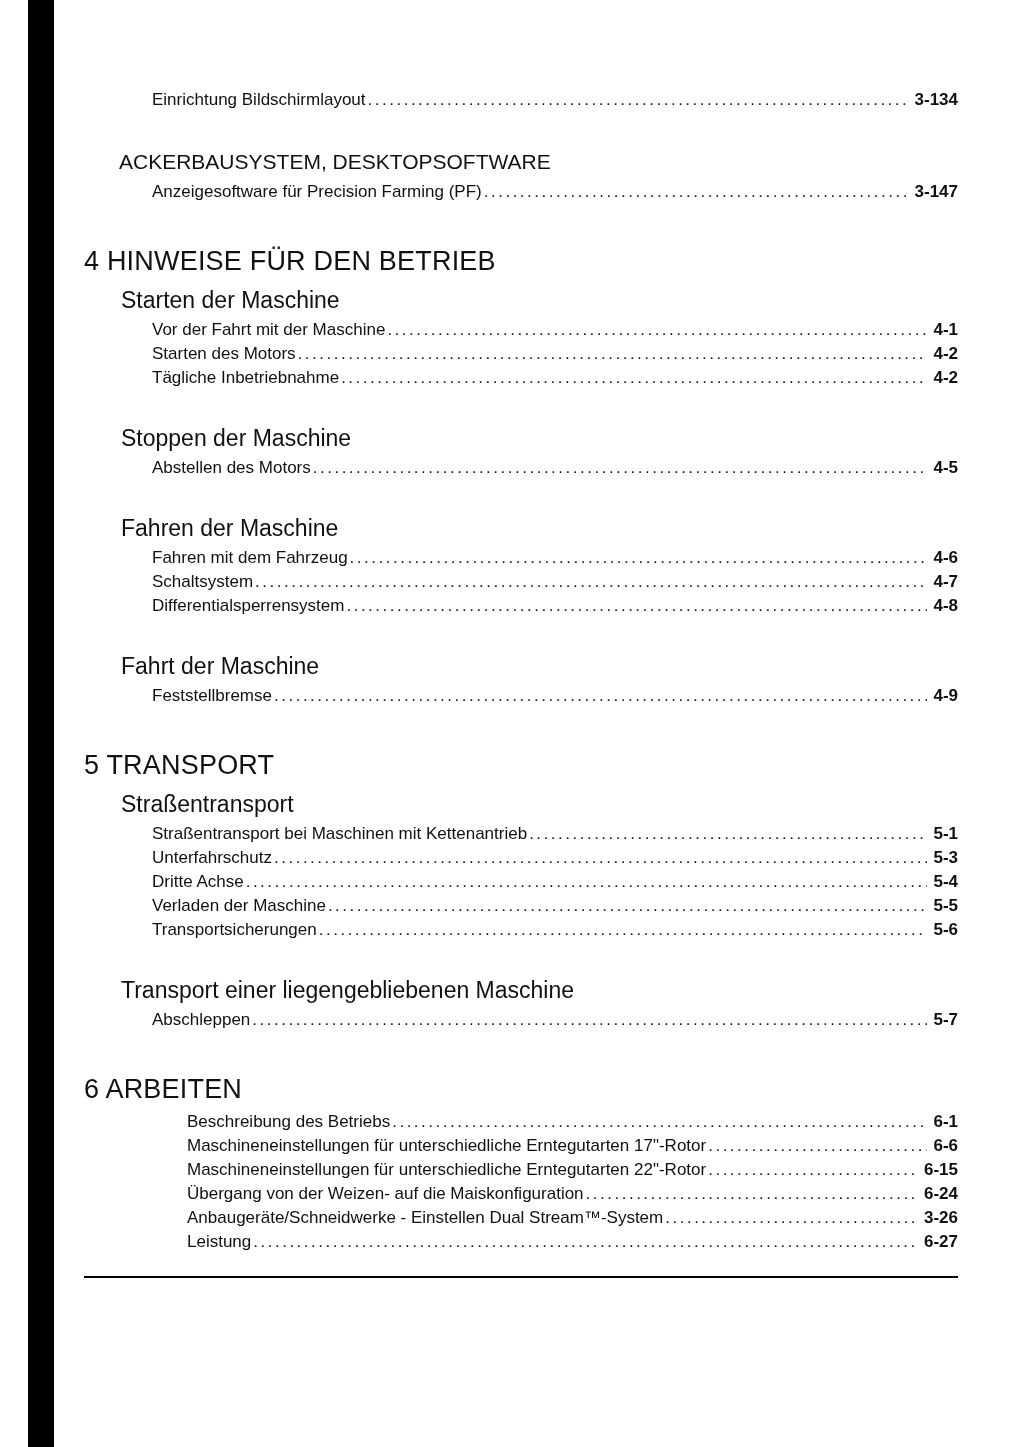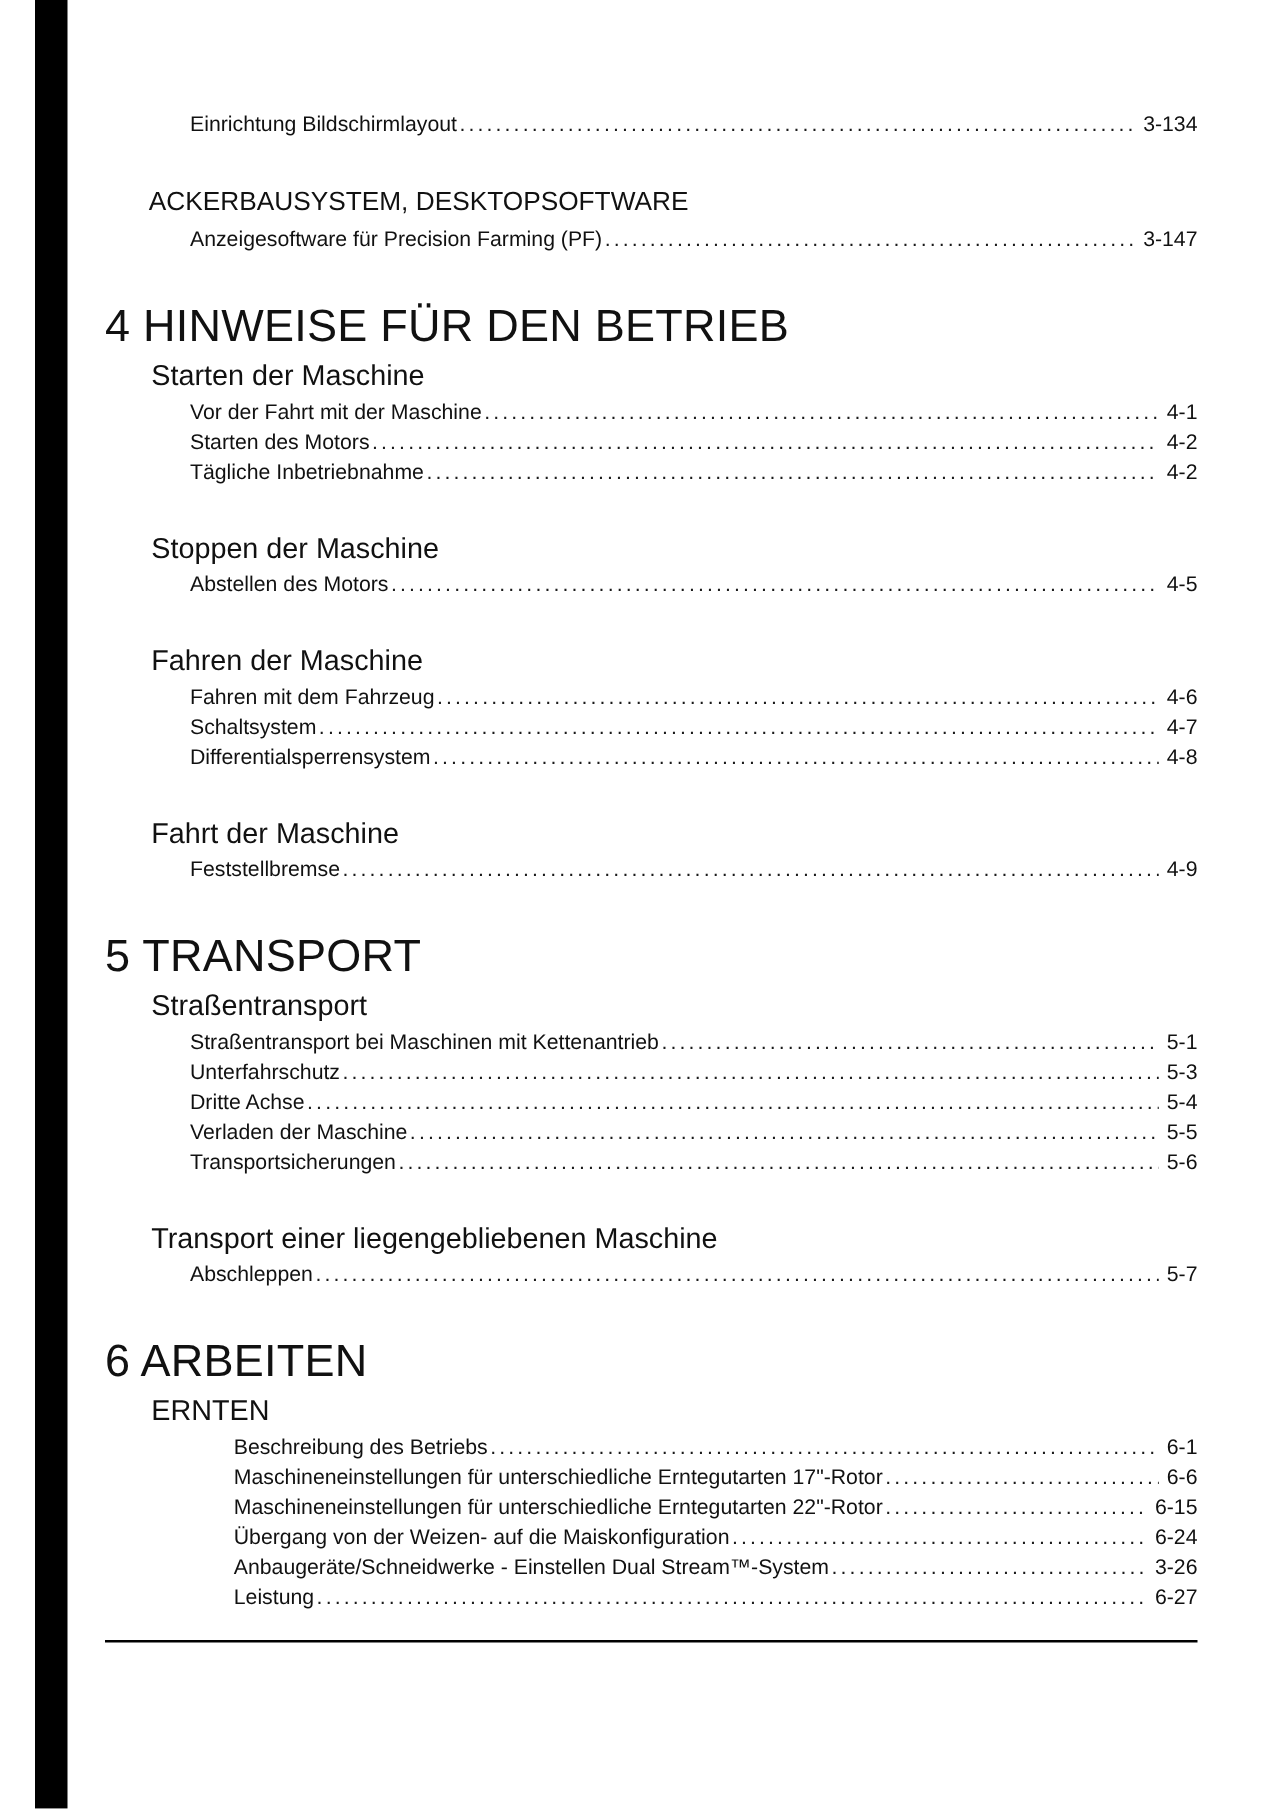--- a/index.html
+++ b/index.html
@@ -27,21 +27,21 @@
   .edge-bar.right { right: 0; width: 14px; }
 
   .content {
     position: relative;
     padding: 88px 94px 30px 56px; 
     box-sizing: border-box;
   }
 
   
   .h1 {
-    font-size: 36px;
+    font-size: 27px;
     line-height: 34px;
     margin-top: 40px;
     margin-bottom: 4px;
     font-weight: 400;
     letter-spacing: 0.2px;
   }
   
   .h2 {
     font-size: 21px;
     line-height: 32px;
@@ -81,20 +81,21 @@
     overflow: hidden;
     white-space: nowrap;
     letter-spacing: 2.5px;
     margin: 0 3px 0 2px;
     color: #1a1a1a;
   }
   .entry .pagenum {
     flex: 0 0 auto;
     white-space: nowrap;
     padding-left: 3px;
+    font-weight: bold;
   }
 
   .footer-rule {
     margin-top: 22px;
     border-top: 2px solid #000000;
     height: 0;
   }
 </style>
 </head>
 <body>
@@ -188,21 +189,20 @@
           <span class="dots">............................................................................................................................................................................................................................................................................................................</span>
           <span class="pagenum">5-6</span>
         </div>
         <div class="h3">Transport einer liegengebliebenen Maschine</div>
         <div class="entry level1">
           <span class="label">Abschleppen</span>
           <span class="dots">............................................................................................................................................................................................................................................................................................................</span>
           <span class="pagenum">5-7</span>
         </div>
         <div class="h1">6 ARBEITEN</div>
-        <div class="h3">ERNTEN</div>
         <div class="entry level2">
           <span class="label">Beschreibung des Betriebs</span>
           <span class="dots">............................................................................................................................................................................................................................................................................................................</span>
           <span class="pagenum">6-1</span>
         </div>
         <div class="entry level2">
           <span class="label">Maschineneinstellungen für unterschiedliche Erntegutarten 17"-Rotor</span>
           <span class="dots">............................................................................................................................................................................................................................................................................................................</span>
           <span class="pagenum">6-6</span>
         </div>

